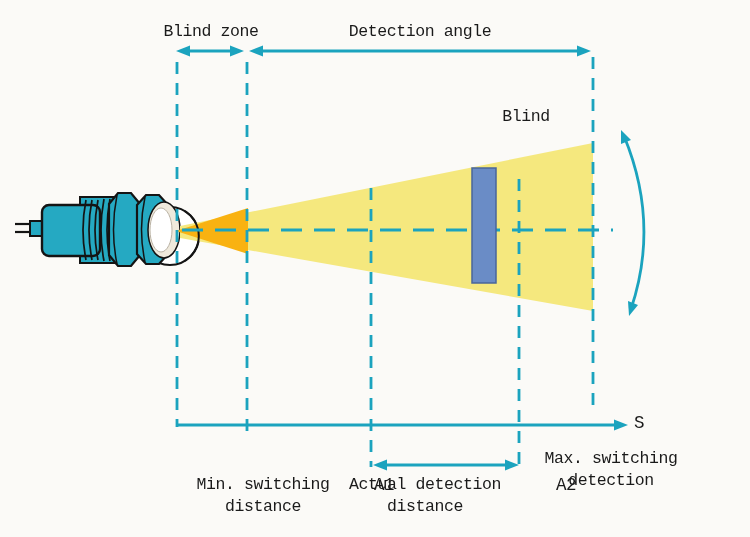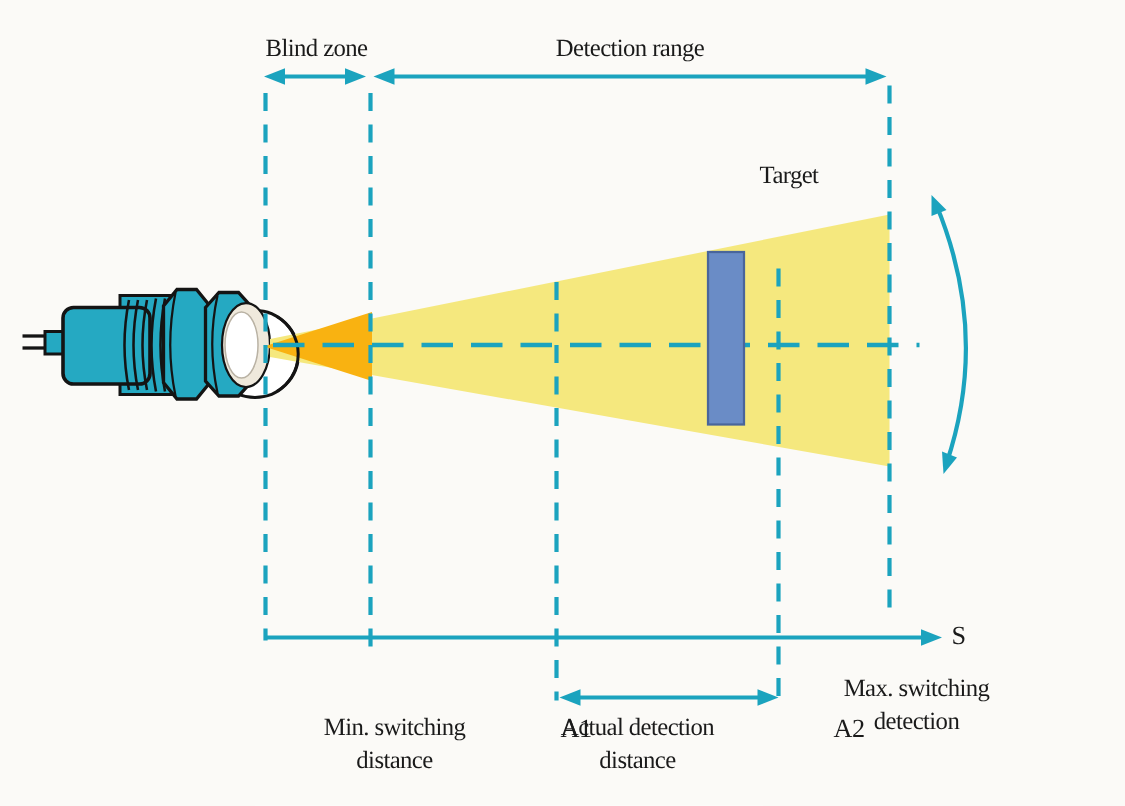--- a/index.html
+++ b/index.html
@@ -1,21 +1,21 @@
 <!DOCTYPE html>
 <html style="--background: #fbfaf7; --text: #1a1a1a; --teal: #1ba3be; --sensor_teal: #25a9c2; --beam_yellow: #f5e87e; --blind_orange: #f9b211; --target_blue: #6a8cc6; --target_border: #49659b;"><head>
 <meta charset="utf-8">
 <style>
   html,body { margin:0; padding:0; }
   #stage {
     position: relative;
     width: 750px;
     height: 537px;
     background: var(--background, #fbfaf7);
-    font-family: Liberation Serif, serif;
+    font-family: Liberation Mono, monospace;
     overflow: hidden;
   }
   #diagram-svg { position:absolute; left:0; top:0; }
   .label {
     position: absolute;
     transform: translate(-50%, -50%);
     font-size: 16.5px;
     letter-spacing: -0.4px;
     line-height: 1.32;
     color: var(--text, #1a1a1a);
@@ -90,22 +90,22 @@
       <polygon points="628,425 614,419.5 614,430.5" class="fill-teal-head"></polygon>
     </g>
     <g>
       <line x1="379" y1="465" x2="513" y2="465" class="arrow-line"></line>
       <polygon points="373,465 387,459.5 387,470.5" class="fill-teal-head"></polygon>
       <polygon points="519,465 505,459.5 505,470.5" class="fill-teal-head"></polygon>
     </g>
   </svg>
 
   <div class="label" style="left:211px; top:32px;">Blind zone</div>
-  <div class="label" style="left:420px; top:32px;">Detection range</div>
-  <div class="label" style="left:526px; top:117px;">Target</div>
+  <div class="label" style="left:420px; top:32px;">Detection angle</div>
+  <div class="label" style="left:526px; top:117px;">Blind</div>
   <div class="label label-big" style="left:639px; top:424px;">S</div>
   <div class="label" style="left:263px; top:496px;">Min. switching
 distance</div>
   <div class="label label-big" style="left:384px; top:486px;">A1</div>
   <div class="label" style="left:425px; top:496px;">Actual detection
 distance</div>
   <div class="label label-big" style="left:524px; top:486px;margin-left:42px;">A2</div>
   <div class="label" style="left:611px; top:470px;">Max. switching
 detection</div>
 </div>

